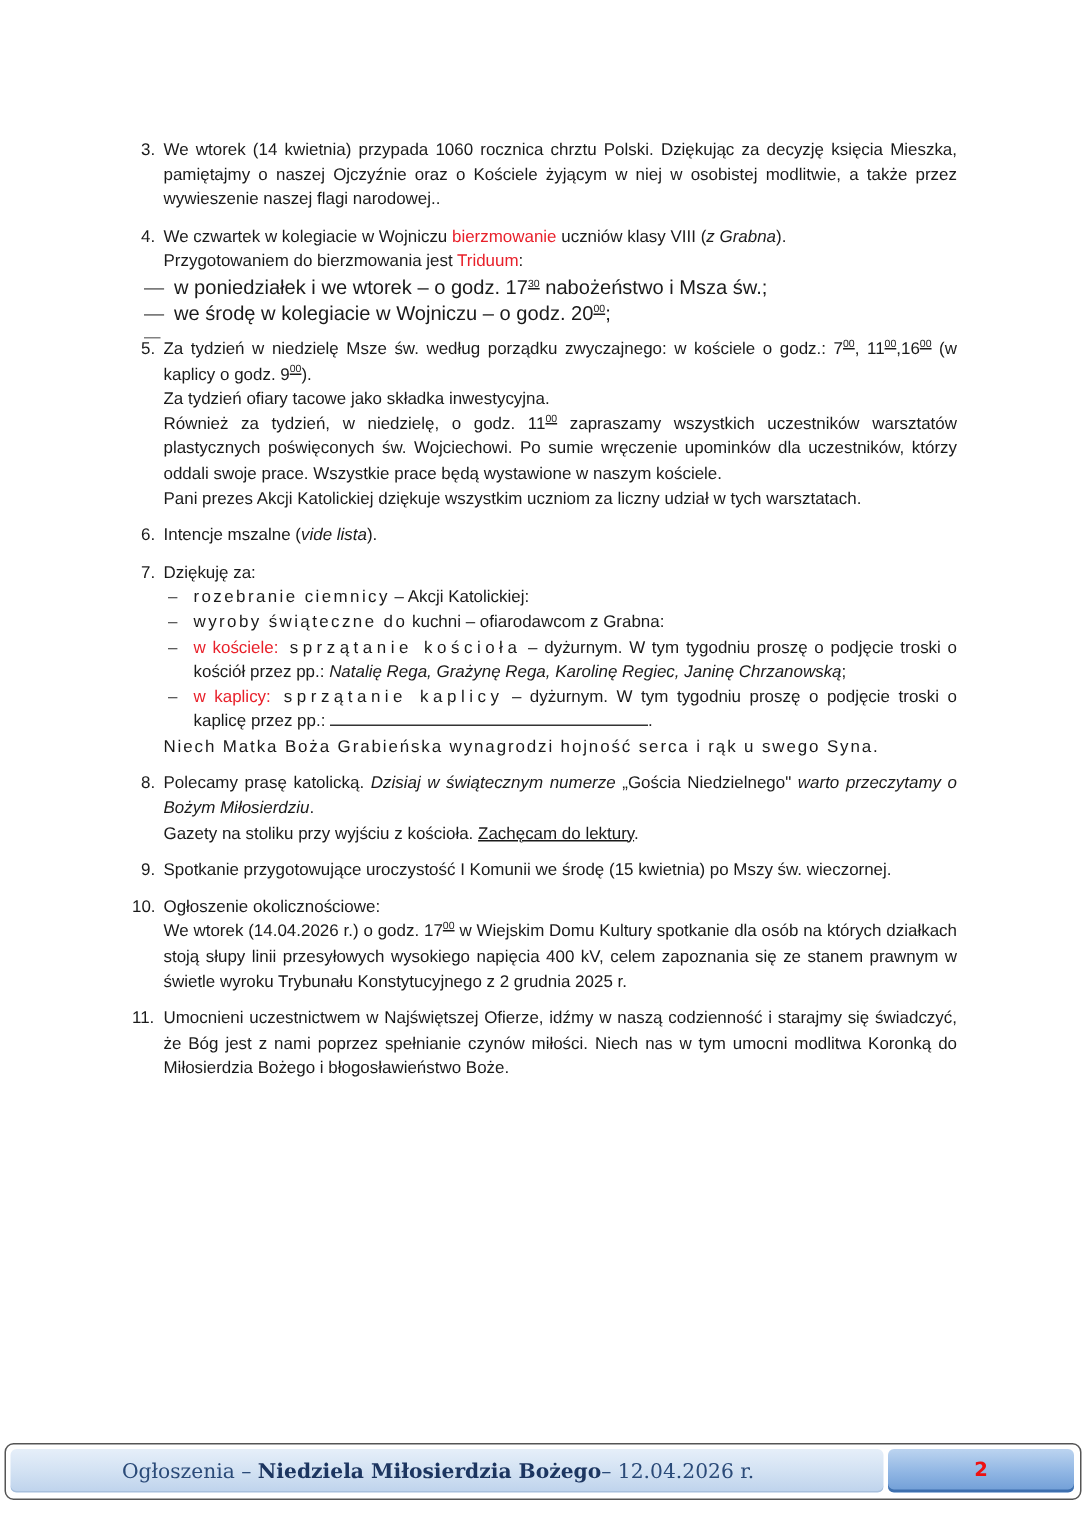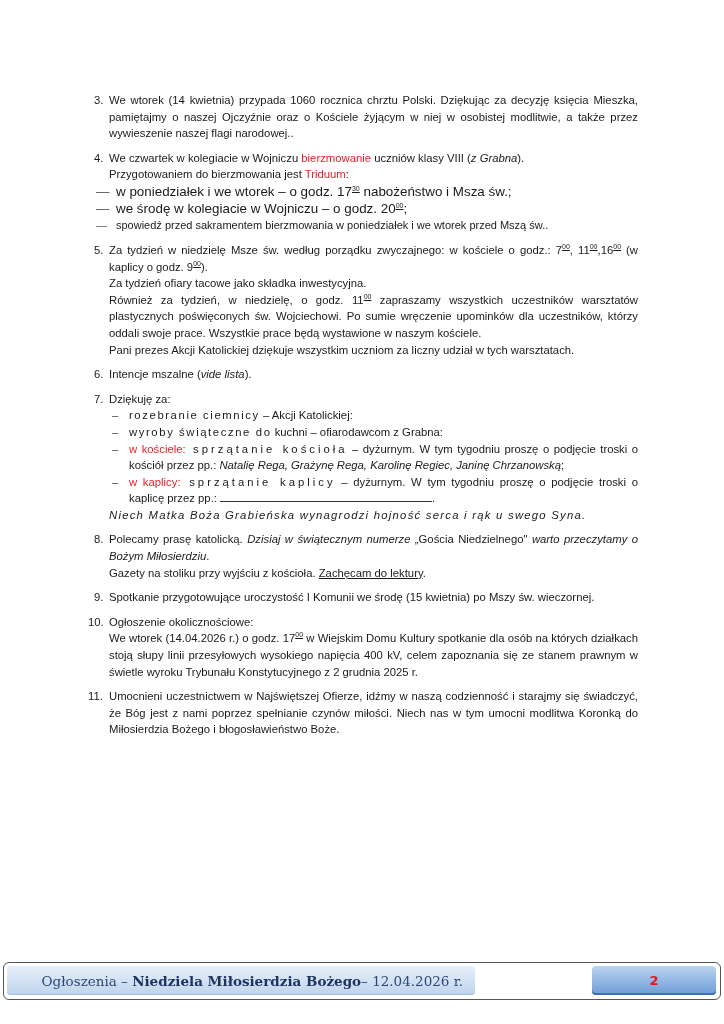--- a/index.html
+++ b/index.html
@@ -28,25 +28,25 @@
   .dash-thx .d { position: absolute; left: 3px; top: 0; color: #444; }
   .spaced { letter-spacing: 1.6px; }
   .spaced-wide { letter-spacing: 3px; }
   .blank { display: inline-block; width: 212px; border-bottom: 1px solid #333; height: 10px; vertical-align: baseline; }
   .footer {
     position: absolute; left: 3px; top: 962px; width: 718px; height: 38px;
     border: 1.5px solid #555; border-radius: 6px; box-sizing: border-box;
     background: #fff;
   }
   .footer-left {
-    position: absolute; left: 3px; top: 3px; width: 468px; height: 29px;
+    position: absolute; left: 3px; top: 3px; width: 582px; height: 29px;
     border-radius: 4px;
     background: linear-gradient(180deg, #e6eff9 0%, #d3e2f3 50%, #bed3ec 100%);
     box-shadow: inset 0 -1px 0 #a7bfdc;
-    display: flex; align-items: center; justify-content: flex-end;
+    display: flex; align-items: center; justify-content: center;
     padding-right: 12px; box-sizing: border-box;
     font-family: "DejaVu Serif", "Liberation Serif", serif; font-size: 13.5px; color: #2a4a78;
   }
   .footer-left b { color: #1c3560; }
   .footer-right {
     position: absolute; left: 588px; top: 3px; width: 124px; height: 29px;
     border-radius: 4px;
     background: linear-gradient(180deg, #bcd4f0 0%, #8fb5e3 55%, #6f9dd6 100%);
     box-shadow: inset 0 -2px 0 #3d6fae;
     display: flex; align-items: center; justify-content: center;
@@ -75,21 +75,20 @@
       <div class="dash-big" style="margin-left:-15px;">
         <span class="d">—</span>
         <span>w poniedziałek i we wtorek – o godz. 17</span><sup class="t">30</sup><span> nabożeństwo i Msza św.;</span>
       </div>
       <div class="dash-big" style="margin-left:-15px;">
         <span class="d">—</span>
         <span>we środę w kolegiacie w Wojniczu – o godz. 20</span><sup class="t">00</sup><span>;</span>
       </div>
       <div class="dash-small" style="margin-left:-15px;">
         <span class="d">—</span>
-        <span>spowiedź przed sakramentem bierzmowania w poniedziałek i we wtorek przed Mszą św..</span>
       </div>
     </div>
 
     <div class="item">
       <span class="num">5.</span>
       <div>
         <span>Za tydzień w niedzielę Msze św. według porządku zwyczajnego: w kościele o godz.: 7</span><sup class="t">00</sup><span>, 11</span><sup class="t">00</sup><span>,16</span><sup class="t">00</sup><span> (w kaplicy o godz. 9</span><sup class="t">00</sup><span>).</span>
       </div>
       <div>Za tydzień ofiary tacowe jako składka inwestycyjna.</div>
       <div>
@@ -115,21 +114,21 @@
         <span class="spaced">wyroby świąteczne do</span><span> kuchni – ofiarodawcom z Grabna:</span>
       </div>
       <div class="dash-thx">
         <span class="d">–</span>
         <span class="red">w kościele:</span><span class="spaced-wide"> sprzątanie kościoła</span><span> – dyżurnym. W tym tygodniu proszę o podjęcie troski o kościół przez pp.: </span><span class="it">Natalię Rega, Grażynę Rega, Karolinę Regiec, Janinę Chrzanowską</span><span>;</span>
       </div>
       <div class="dash-thx">
         <span class="d">–</span>
         <span class="red">w kaplicy:</span><span class="spaced-wide"> sprzątanie kaplicy</span><span> – dyżurnym. W tym tygodniu proszę o podjęcie troski o kaplicę przez pp.: </span><span class="blank"></span><span>.</span>
       </div>
-      <div class="spaced" style="letter-spacing:1.25px;font-style:italic;">Niech Matka Boża Grabieńska wynagrodzi hojność serca i rąk u swego Syna.</div>
+      <div class="spaced" style="letter-spacing:1.25px;">Niech Matka Boża Grabieńska wynagrodzi hojność serca i rąk u swego Syna.</div>
     </div>
 
     <div class="item">
       <span class="num">8.</span>
       <div>
         <span>Polecamy prasę katolicką. </span><span class="it">Dzisiaj w świątecznym numerze</span><span> „Gościa Niedzielnego" </span><span class="it">warto przeczytamy o Bożym Miłosierdziu</span><span>.</span>
       </div>
       <div>
         <span>Gazety na stoliku przy wyjściu z kościoła. </span><span class="u">Zachęcam do lektury</span><span>.</span>
       </div>

